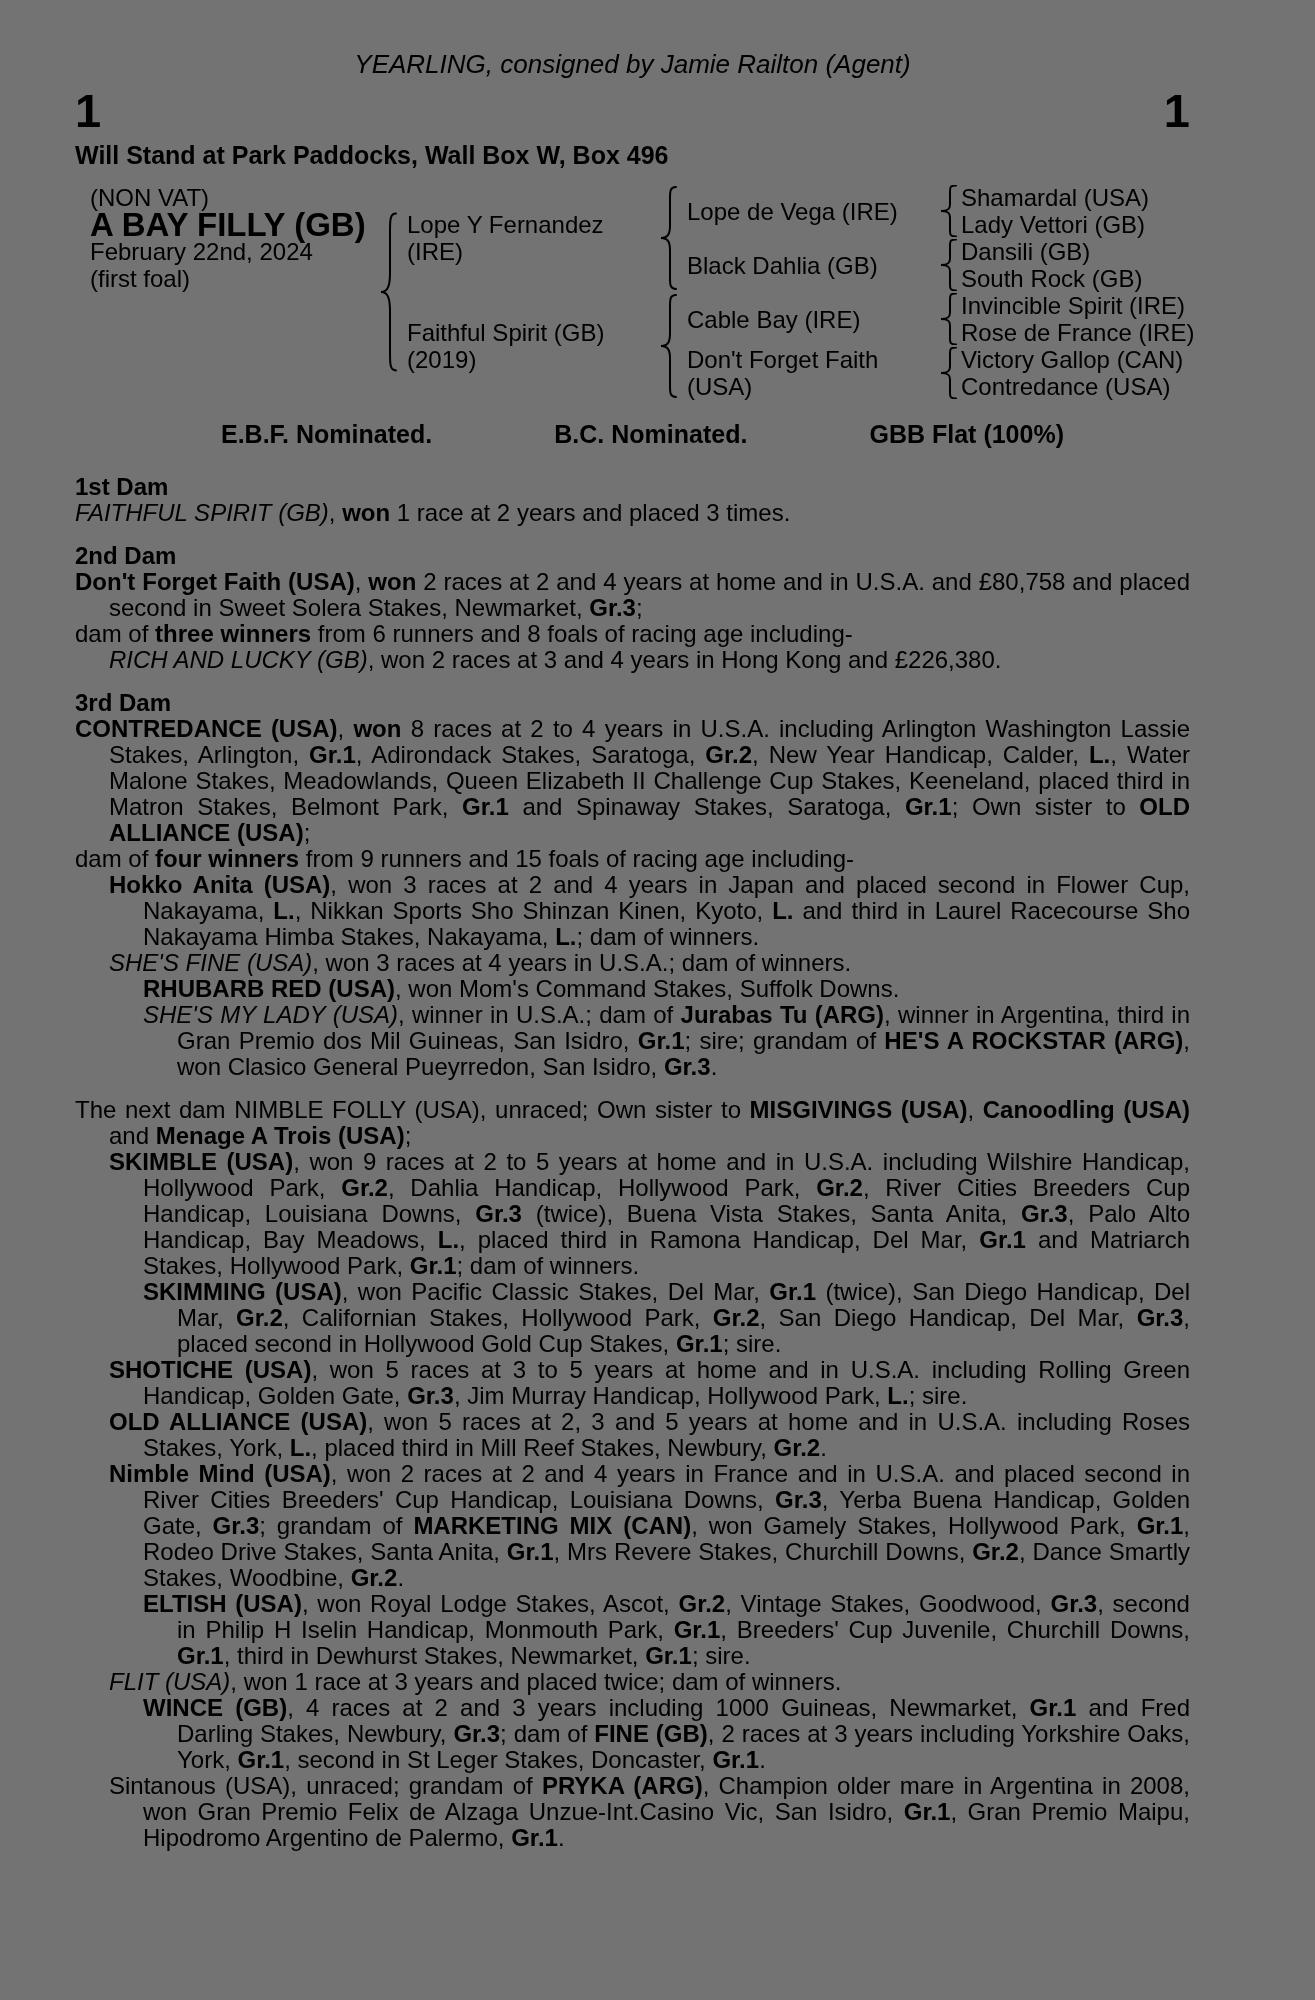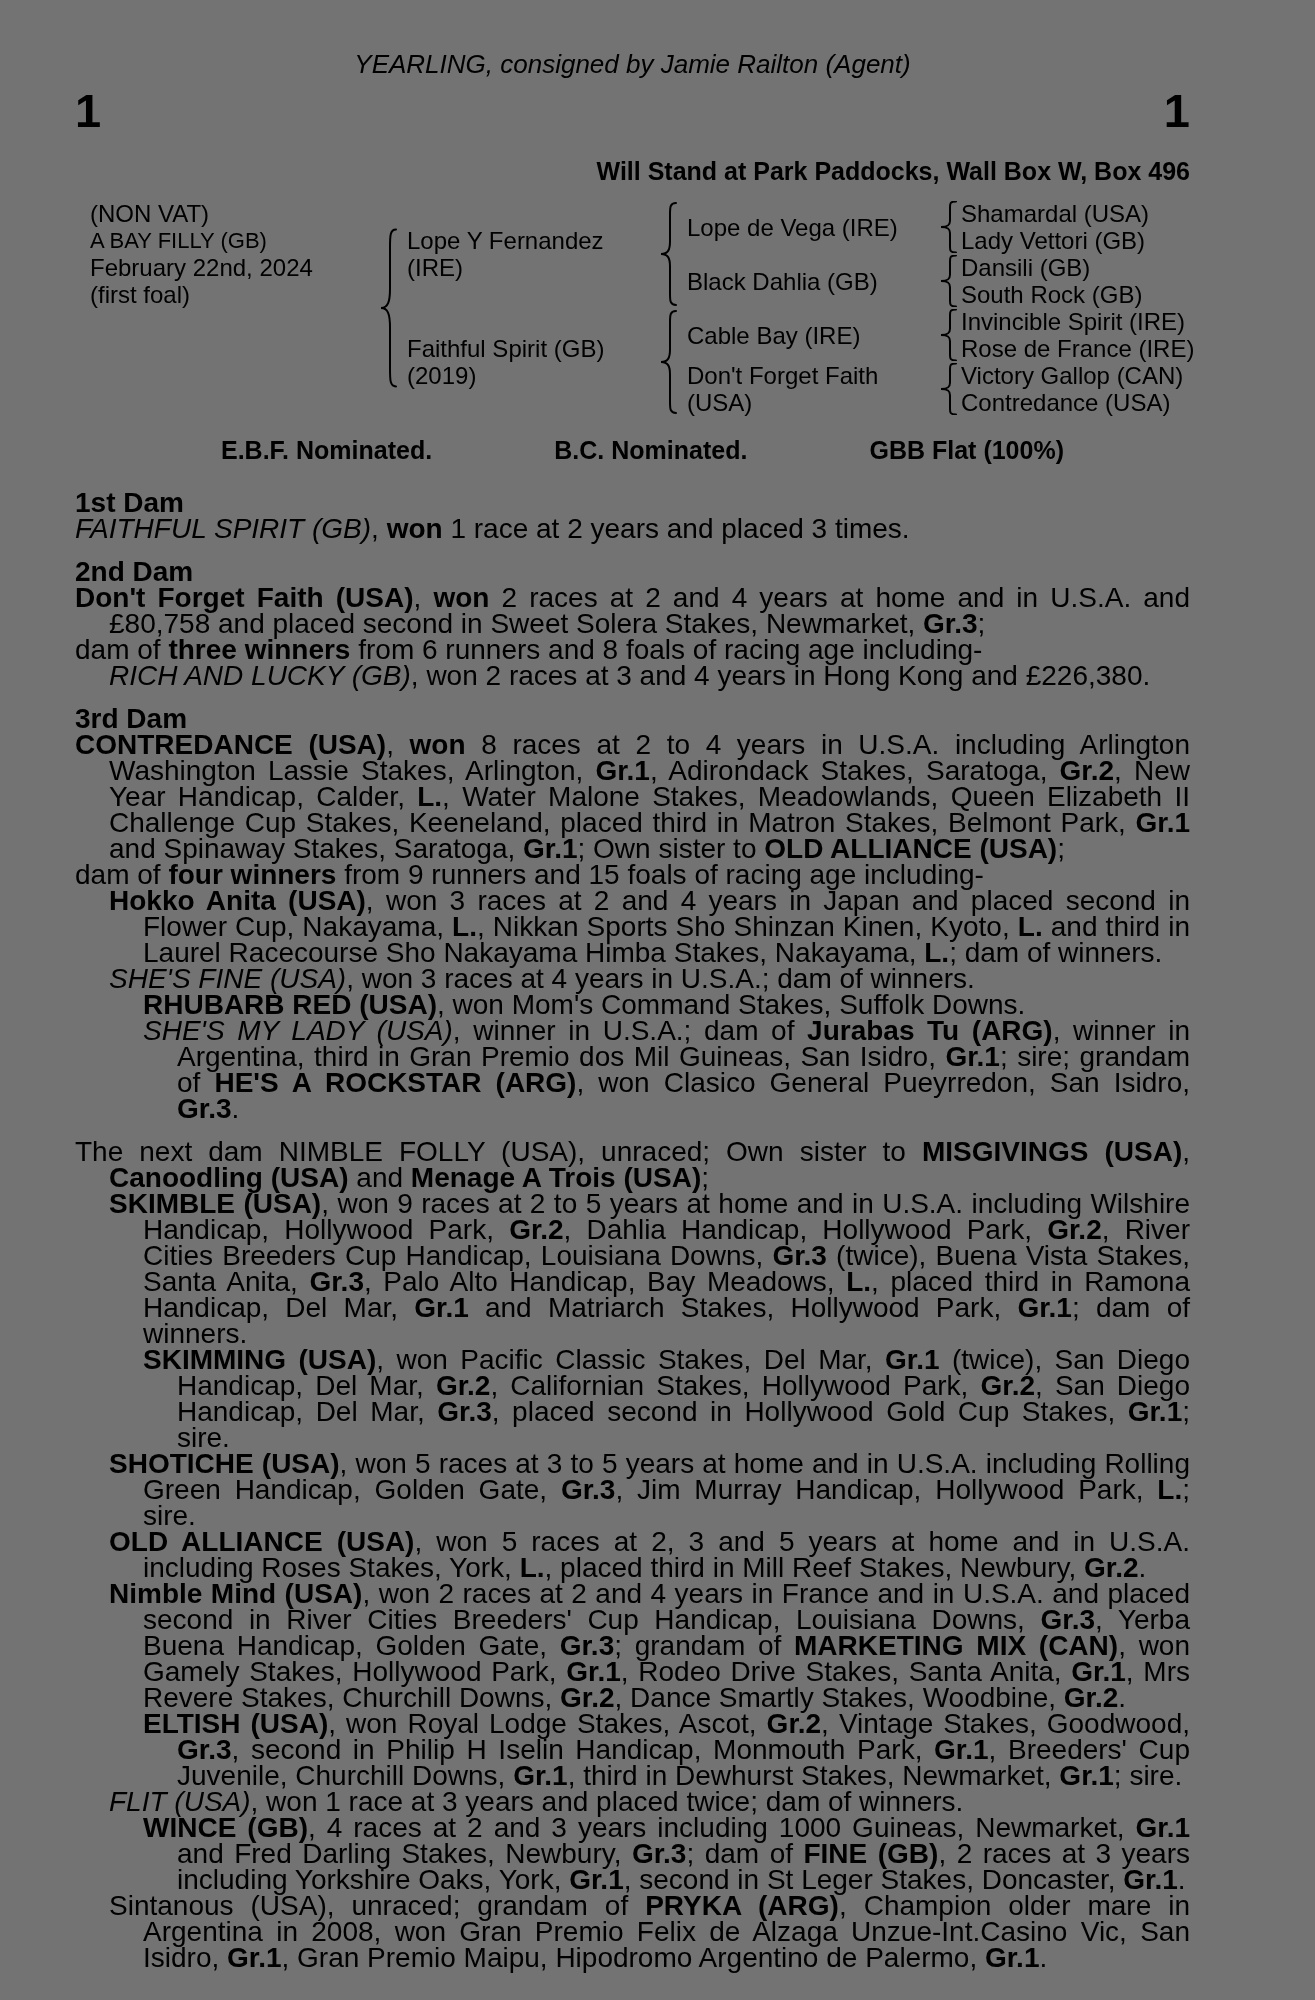--- a/index.html
+++ b/index.html
@@ -26,43 +26,42 @@
   .lot-row {
     margin-top: 6px;
     display: flex;
     justify-content: space-between;
     align-items: flex-start;
     font-size: 47px;
     font-weight: bold;
     line-height: 50px;
   }
   .stand {
-    margin-top: 20px;
+    margin-top: 4px;
     font-weight: bold;
     font-size: 25px;
     line-height: 30px;
-    text-align: right;
   }
 
   
   .ped {
     margin-top: 14px;
     display: grid;
     grid-template-columns: 300px 26px 254px 26px 254px 26px 229px;
     grid-auto-rows: 27px;
     font-size: 24px;
   }
   .ped div { box-sizing: border-box; }
   .ped .cell-lines div { white-space: nowrap; line-height: 27px; }
   .c1 {
     grid-column: 1; grid-row: 1 / span 8;
     display: flex; flex-direction: column; 
     padding-left: 15px;
   }
-  .c1 .hname { font-weight: normal; font-size: 22px; }
+  .c1 .hname { font-weight: bold; font-size: 33px; }
   .g1s { grid-column: 3; grid-row: 1 / span 4; }
   .g1d { grid-column: 3; grid-row: 5 / span 4; }
   .g2a { grid-column: 5; grid-row: 1 / span 2; }
   .g2b { grid-column: 5; grid-row: 3 / span 2; }
   .g2c { grid-column: 5; grid-row: 5 / span 2; }
   .g2d { grid-column: 5; grid-row: 7 / span 2; }
   .g1s,.g1d,.g2a,.g2b,.g2c,.g2d {
     display: flex; flex-direction: column; justify-content: center;
     padding-left: 6px;
   }
@@ -84,21 +83,21 @@
     margin-left: 146px;
     width: 843px;
     display: flex;
     justify-content: space-between;
     font-weight: bold;
     font-size: 25px;
     line-height: 28px;
   }
 
   
-  #sections { margin-top: 26px; font-size: 28px; line-height: 26px; }
+  #sections { margin-top: 26px; font-size: 24px; line-height: 26px; }
   .section + .section { margin-top: 17px; }
   .heading { font-weight: bold; }
   .para { text-align: justify; }
   .para.ind0 { padding-left: 34px;  text-indent: -34px; }
   .para.ind1 { padding-left: 68px;  text-indent: -34px; }
   .para.ind2 { padding-left: 102px; text-indent: -34px; }
   .para b { font-weight: bold; }
   .para i { font-style: italic; }
 </style>
 </head>

